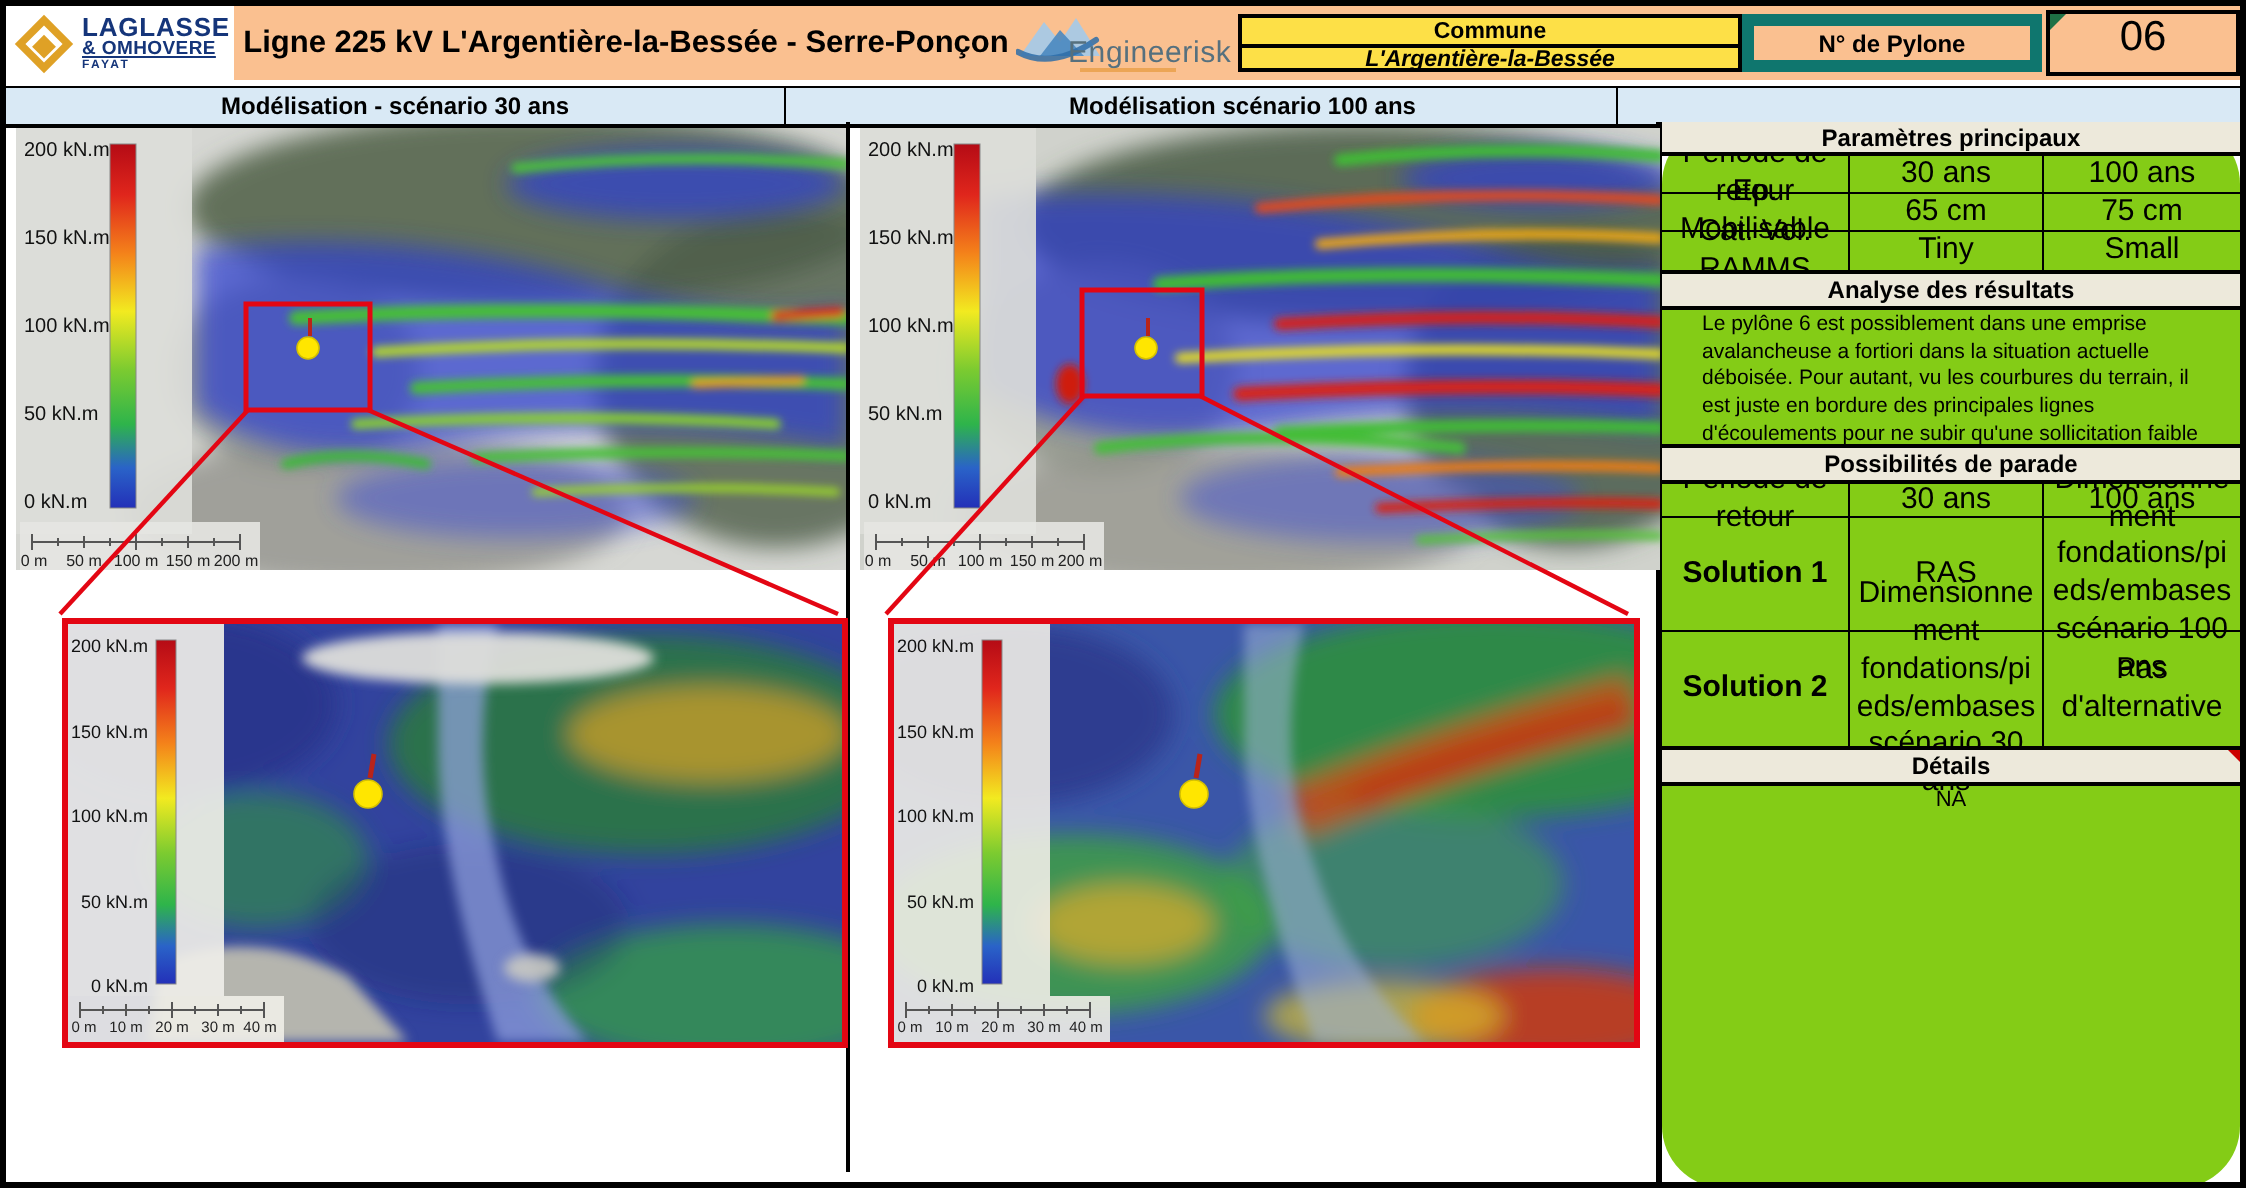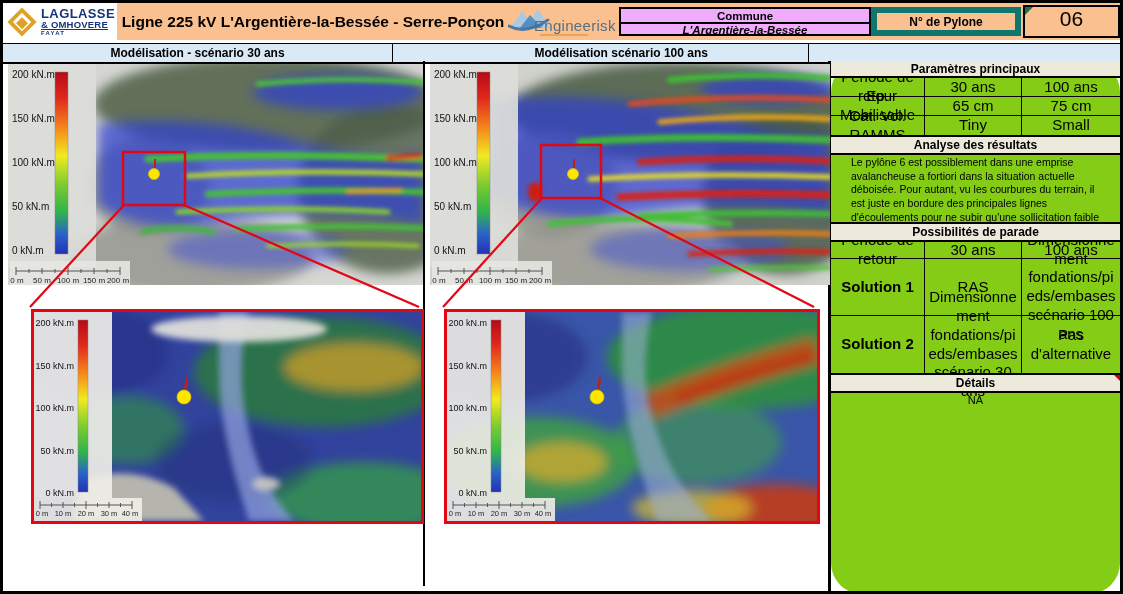--- a/index.html
+++ b/index.html
@@ -11,21 +11,21 @@
   .logo-cell{position:absolute;left:0;top:0;width:114px;height:37px;background:#fff;
              display:flex;align-items:center;gap:4px;padding-left:4px;box-sizing:border-box;}
   .logo-text{line-height:1;}
   .logo-l1{font-size:13px;font-weight:bold;color:#15357a;letter-spacing:.4px;text-align:right;}
   .logo-l2{font-size:9.5px;font-weight:bold;color:#15357a;letter-spacing:.2px;text-decoration:underline;}
   .logo-l3{font-size:6px;font-weight:bold;color:#15357a;letter-spacing:1.2px;margin-top:1px;}
   .page-title{position:absolute;left:114px;top:0;width:392px;height:37px;display:flex;
               align-items:center;justify-content:center;font-size:15.5px;font-weight:bold;}
   .eng-logo{position:absolute;left:505px;top:1px;width:112px;height:35px;}
   .commune-box{position:absolute;left:616px;top:4px;width:252px;height:29px;
-               border:2px solid #000;background:#f0abfc;box-sizing:border-box;}
+               border:2px solid #000;background:#fde047;box-sizing:border-box;}
   .commune-label{height:13px;border-bottom:2px solid #000;display:flex;align-items:center;
                  justify-content:center;font-size:11.5px;font-weight:bold;}
   .commune-value{height:12px;display:flex;align-items:center;justify-content:center;
                  font-size:11.5px;font-weight:bold;font-style:italic;}
   .pylone-box{position:absolute;left:868px;top:4px;width:150px;height:29px;border:6px solid #0f766e;
               background:#FAC090;display:flex;align-items:center;justify-content:center;
               font-size:12px;font-weight:bold;box-sizing:border-box;}
   .num-box{position:absolute;left:1020px;top:2px;width:97px;height:33px;border:2.5px solid #000;
            background:#FAC090;display:flex;align-items:flex-start;justify-content:center;
            font-size:21px;font-weight:normal;box-sizing:border-box;}

